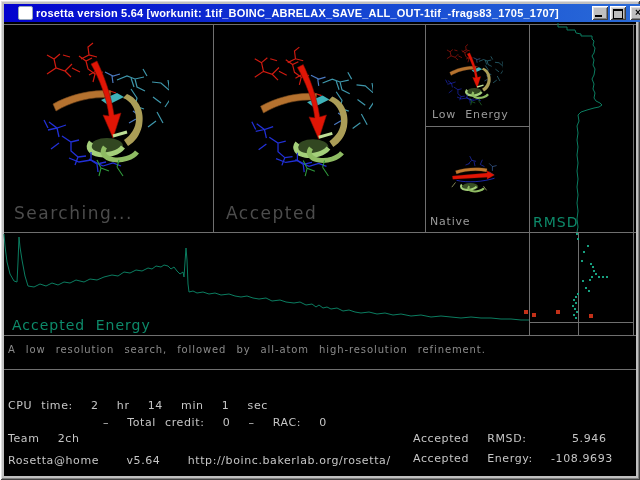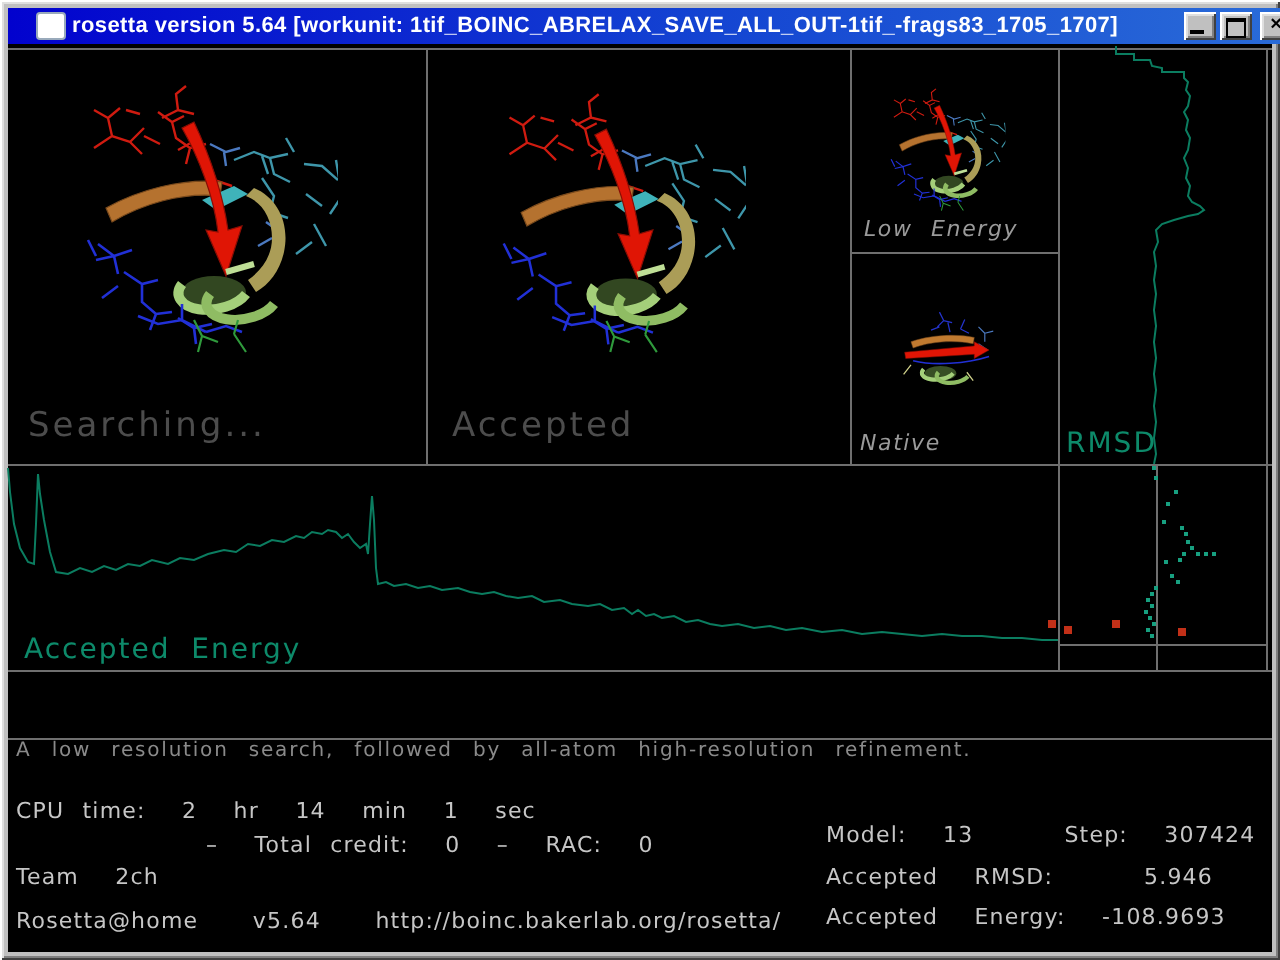--- a/index.html
+++ b/index.html
@@ -25,21 +25,21 @@
                inset 2px 2px 0 #dfdfdf, inset -2px -2px 0 #808080;
     color:#000;font-size:10px;font-weight:bold;line-height:13px;text-align:center;
   }
   .tb-btn .min-glyph{position:absolute;left:3px;bottom:3px;width:7px;height:2px;background:#000;}
   .tb-btn .max-glyph{position:absolute;left:3px;top:3px;width:8px;height:7px;
     border:1px solid #000;border-top-width:2px;}
   .client{position:absolute;left:4px;top:22px;width:632px;height:454px;background:#000;}
   .gline{position:absolute;background:#6f6f6f;}
   .ss-text{position:absolute;font-family:"DejaVu Sans",sans-serif;white-space:pre;}
   .big-label{font-size:17px;color:#4c4c4c;letter-spacing:1.5px;word-spacing:4px;}
-  .small-label{font-size:11px;color:#9a9a9a;letter-spacing:0.8px;word-spacing:5px;font-style:italic;}
+  .small-label{font-size:11px;color:#9a9a9a;letter-spacing:0.8px;word-spacing:5px;}
   .teal-label{font-size:14px;color:#0d8a6a;letter-spacing:1px;word-spacing:5px;}
   .desc{font-size:10px;color:#8a8a8a;letter-spacing:0.9px;word-spacing:6px;}
   .stat{font-size:11px;color:#c6c6c6;letter-spacing:0.6px;word-spacing:5px;}
   .protein{position:absolute;}
   #charts{position:absolute;left:0;top:0;pointer-events:none;}
 </style>
 </head>
 <body>
 
 <div class="window">
@@ -169,24 +169,23 @@
       <rect x="589" y="314" width="4" height="4" fill="#c23018"></rect>
     </svg>
 
   <div class="ss-text big-label" style="left:14px;top:203px;">Searching...</div>
   <div class="ss-text big-label" style="left:226px;top:203px;">Accepted</div>
   <div class="ss-text small-label" style="left:432px;top:108px;">Low Energy</div>
   <div class="ss-text small-label" style="left:430px;top:215px;">Native</div>
   <div class="ss-text teal-label" style="left:533px;top:214px;">RMSD</div>
   <div class="ss-text teal-label" style="left:12px;top:317px;">Accepted Energy</div>
 
-  <div class="ss-text desc" style="left:8px;top:344px;margin-top:26px;">A low resolution search, followed by all-atom high-resolution refinement.</div>
+  <div class="ss-text desc" style="left:8px;top:344px;">A low resolution search, followed by all-atom high-resolution refinement.</div>
 
   <div class="ss-text stat" style="left:8px;top:399px;">CPU time:  2  hr  14  min  1  sec</div>
   <div class="ss-text stat" style="left:103px;top:416px;">–  Total credit:  0  –  RAC:  0</div>
   <div class="ss-text stat" style="left:8px;top:432px;">Team  2ch</div>
   <div class="ss-text stat" style="left:8px;top:454px;">Rosetta@home   v5.64   http://boinc.bakerlab.org/rosetta/</div>
 
-  <div class="ss-text stat" style="left:413px;top:411px;">Model:  13     Step:  307424</div>
   <div class="ss-text stat" style="left:413px;top:432px;">Accepted  RMSD:     5.946</div>
   <div class="ss-text stat" style="left:413px;top:452px;">Accepted  Energy:  -108.9693</div>
 
 </div>
 
 </body></html>

